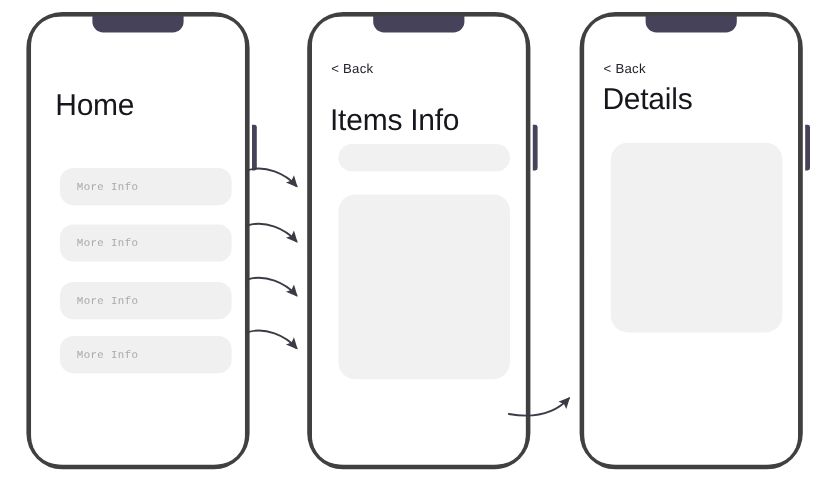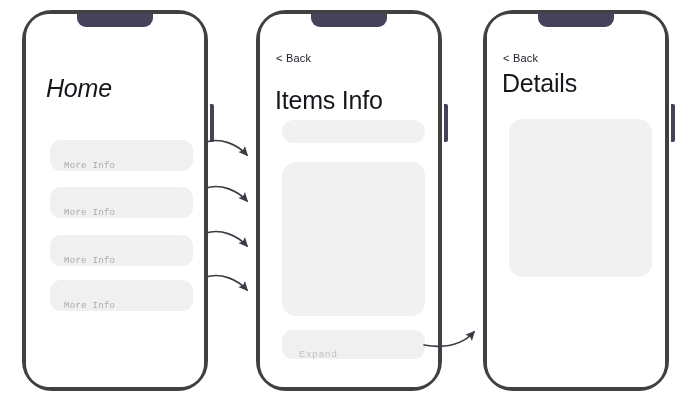--- a/index.html
+++ b/index.html
@@ -82,21 +82,21 @@
   }
   .title-home   { font-size: 25px; }
   .title-items  { font-size: 25px; }
   .title-detail { font-size: 25px; }
 
   .pill {
     position: absolute;
     background: #f0f0f0;
     border-radius: 11px;
     display: flex;
-    align-items: flex-end;
+    align-items: center;
   }
   .pill-label-mono {
     font-family: "Liberation Mono", "DejaVu Sans Mono", monospace;
     font-size: 9px;
     color: #a9a9ad;
     padding-left: 14px;
     letter-spacing: 0.3px;
     white-space: nowrap;
   }
   .pill-label-sans {
@@ -129,21 +129,21 @@
 
 <div id="canvas">
 
   <div class="phone" style="left:22px; top:10px; width:186px; height:381px;">
     <div class="notch" style="width:76px; height:14px;"></div>
     <div class="side-btn" style="right:-10px; top:90px; width:4px; height:38px;"></div>
 
     <div class="phone-screen">
       <div class="screen-inner">
 
-        <div class="screen-title title-home" style="left:20px; top:60px;font-style:italic;">Home</div>
+        <div class="screen-title title-home" style="left:20px; top:60px;">Home</div>
 
         <div class="pill" style="left:24px; top:126px; width:143px; height:31px;">
           <span class="pill-label-mono">More Info</span>
         </div>
 
         <div class="pill" style="left:24px; top:173px; width:143px; height:31px;">
           <span class="pill-label-mono">More Info</span>
         </div>
 
         <div class="pill" style="left:24px; top:221px; width:143px; height:31px;">
@@ -166,23 +166,20 @@
       <div class="screen-inner">
 
         <div class="back-link" style="left:16px; top:38px;">&lt; Back</div>
 
         <div class="screen-title title-items" style="left:15px; top:72px;">Items Info</div>
 
         <div class="block" style="left:22px; top:106px; width:143px; height:23px;"></div>
 
         <div class="block block-lg" style="left:22px; top:148px; width:143px; height:154px;"></div>
 
-        <div class="pill" style="left:22px; top:316px; width:143px; height:29px;">
-          <span class="pill-label-sans">Expand</span>
-        </div>
 
       </div>
     </div>
   </div>
 
   <div class="phone" style="left:483px; top:10px; width:186px; height:381px;">
     <div class="notch" style="width:76px; height:14px;"></div>
     <div class="side-btn" style="right:-10px; top:90px; width:4px; height:38px;"></div>
 
     <div class="phone-screen">

